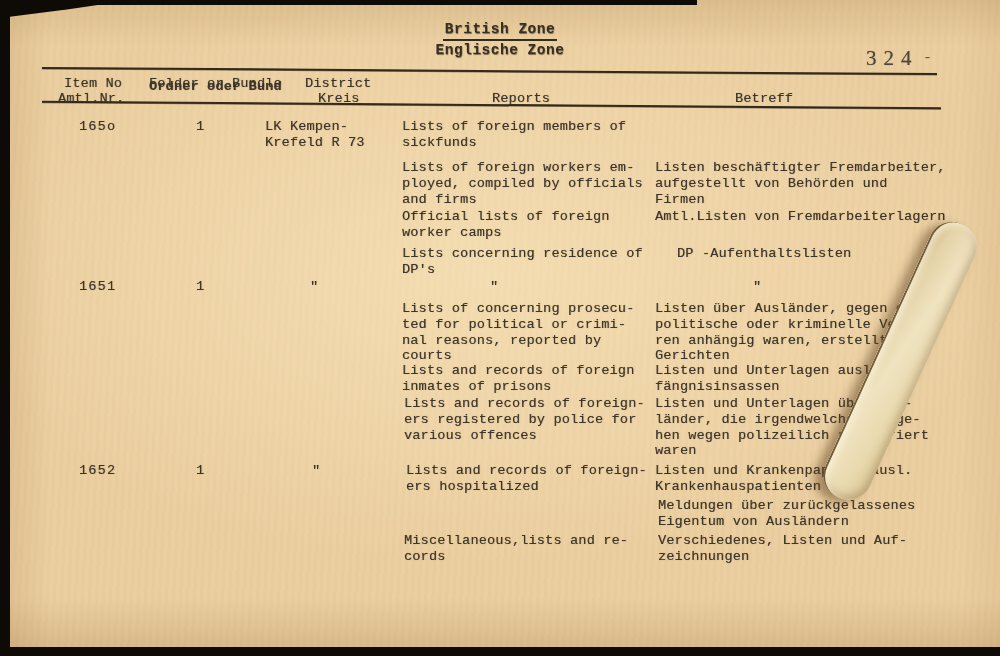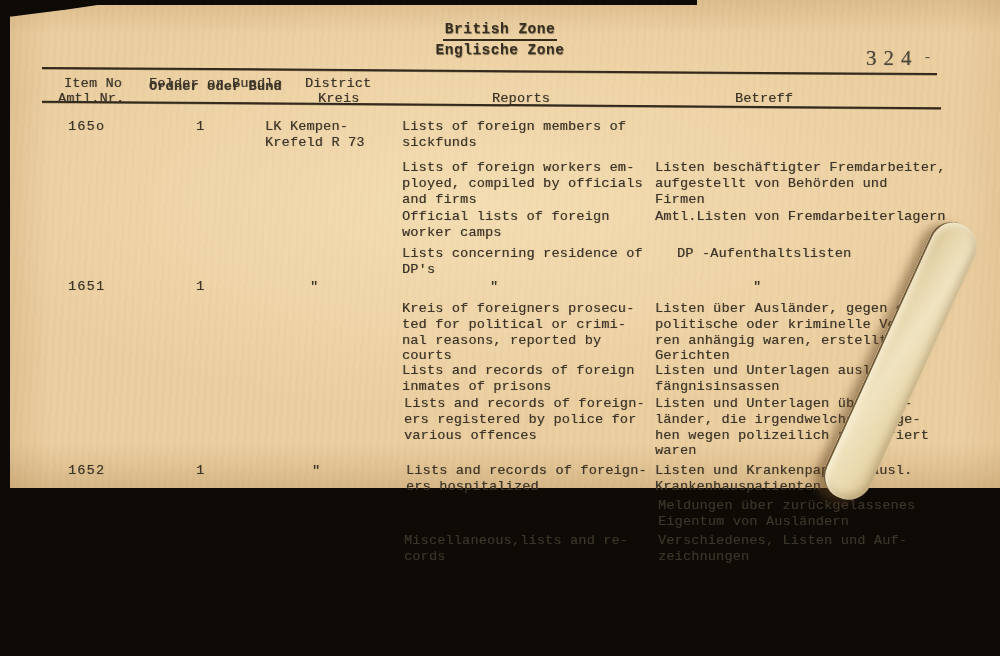--- a/index.html
+++ b/index.html
@@ -1,18 +1,18 @@
 <!DOCTYPE html>
 <html><head>
 <meta charset="utf-8">
 <style>
   html,body{margin:0;padding:0;background:#0e0b07;}
   .canvas{position:relative;width:1000px;height:656px;overflow:hidden;
     font-family:"Liberation Mono","DejaVu Sans Mono",monospace;}
-  .sheet{position:absolute;left:0;top:0;width:1000px;height:488px;
+  .sheet{position:absolute;left:0;top:0;width:1000px;height:656px;
     background:
       radial-gradient(90% 75% at 48% 42%, rgba(252,233,193,0.55) 0%, rgba(252,233,193,0) 58%),
       linear-gradient(90deg, rgba(150,100,45,0.16) 0%, rgba(150,100,45,0) 5%),
       linear-gradient(270deg, rgba(150,100,45,0.08) 0%, rgba(150,100,45,0) 4%),
       linear-gradient(180deg, rgba(140,95,40,0.16) 0%, rgba(140,95,40,0) 7%, rgba(140,95,40,0) 91%, rgba(140,95,40,0.22) 100%),
       repeating-linear-gradient(93deg, rgba(150,110,60,0.03) 0 3px, rgba(0,0,0,0) 3px 7px),
       #ebcfa1;}
   .edge{position:absolute;background:#0e0b07;}
   .edge-left{left:0;top:0;width:10px;height:656px;}
   .edge-top{left:0;top:0;width:697px;height:5px;}
@@ -24,21 +24,21 @@
   .titles .t1{display:inline-block;border-bottom:2px solid #352c1e;padding:0 2px 1px 2px;}
   .titles .t2{margin-top:1px;}
   .pagenum{position:absolute;left:866px;top:46px;font-family:"Liberation Serif","DejaVu Serif",serif;
     font-size:21px;letter-spacing:7px;color:#4c463c;text-shadow:0 0 1px rgba(70,62,50,0.6);}
   .pagenum-dash{position:absolute;left:923px;top:50px;font-size:15px;color:#5d554a;}
   .rule{position:absolute;height:2px;background:#33291c;box-shadow:0 0.5px 0.6px rgba(51,41,28,0.55);}
   .rule-a{left:42px;top:70px;width:895px;transform:rotate(0.4deg);}
   .rule-b{left:42px;top:104px;width:899px;transform:rotate(0.4deg);}
   .cell{position:absolute;font-size:13.5px;line-height:15.8px;color:#3c352a;white-space:pre-line;
     letter-spacing:0.2px;text-shadow:0.4px 0.4px 0.7px rgba(60,48,30,0.5);}
-  .num{letter-spacing:1.2px;}
+  .num{letter-spacing:1.2px;margin-left:11px;}
   .bonefolder{position:absolute;left:928px;top:222px;width:47px;height:300px;border-radius:24px;
     transform:rotate(24.5deg);transform-origin:24px 24px;
     background:linear-gradient(100deg,#cdb583 0%,#e4d3a8 18%,#f0e3c0 45%,#e9d9ae 75%,#dcc795 100%);
     border-left:2px solid rgba(92,70,40,0.85);
     box-shadow:-7px 6px 10px rgba(96,66,33,0.5), inset 4px 2px 6px rgba(255,248,225,0.7), inset -4px -3px 9px rgba(120,90,50,0.35);}
 </style>
 </head>
 <body>
 
 <div class="canvas">
@@ -86,21 +86,21 @@
 
     <div class="cell" style="left:655px;top:209px;width:340px;">Amtl.Listen von Fremdarbeiterlagern</div>
     <div class="cell" style="left:655px;top:246px;width:340px;margin-left:22px;">DP -Aufenthaltslisten</div>
 
     <div class="cell num" style="left:68px;top:279px;">1651</div>
     <div class="cell" style="left:196px;top:279px;">1</div>
     <div class="cell" style="left:310px;top:279px;">"</div>
     <div class="cell" style="left:490px;top:279px;">"</div>
     <div class="cell" style="left:753px;top:279px;">"</div>
 
-    <div class="cell" style="left:402px;top:301px;width:252px;">Kreis of foreigners prosecu-
+    <div class="cell" style="left:402px;top:301px;width:252px;">Lists of concerning prosecu-
 ted for political or crimi-
 nal reasons, reported by
 courts</div>
     <div class="cell" style="left:655px;top:301px;width:340px;">Listen über Ausländer, gegen die
 politische oder kriminelle Verfah-
 ren anhängig waren, erstellt von
 Gerichten</div>
 
     <div class="cell" style="left:402px;top:363px;width:252px;">Lists and records of foreign
 inmates of prisons</div>

